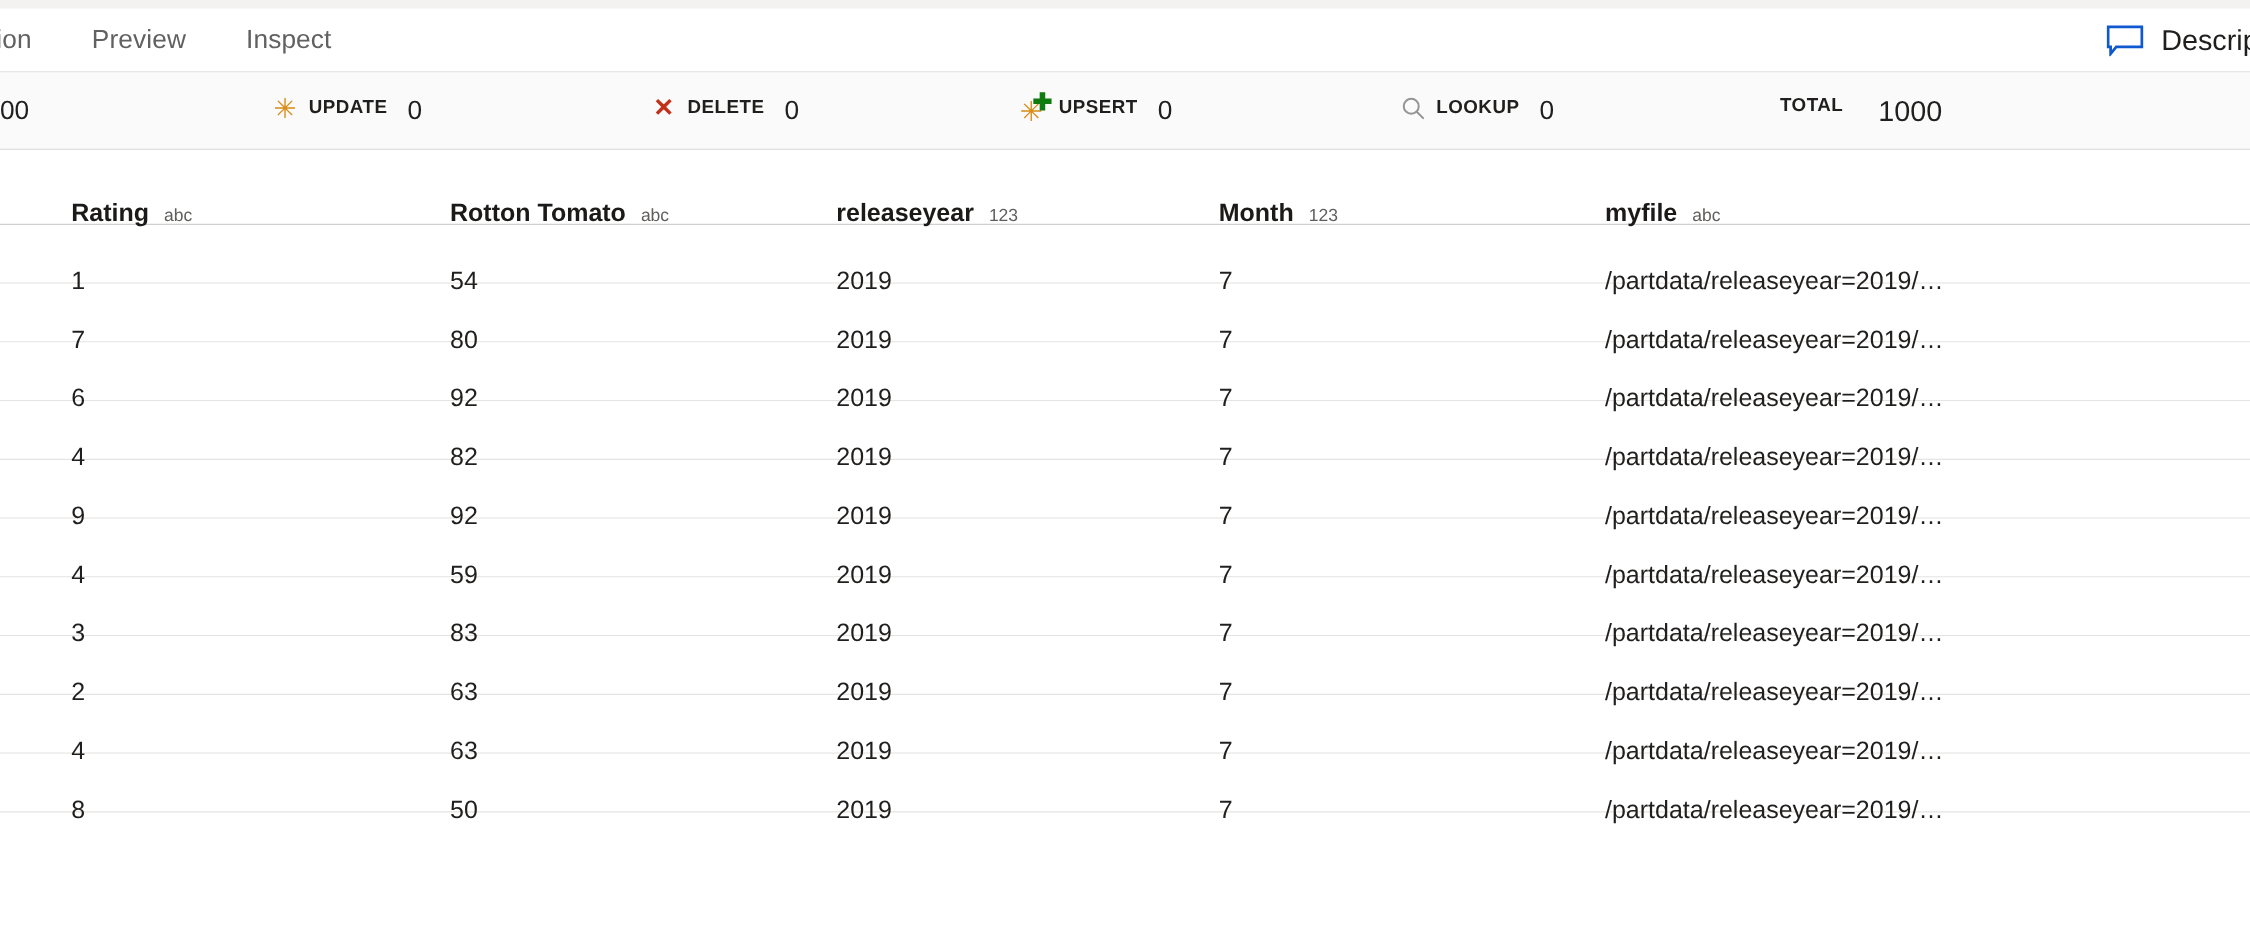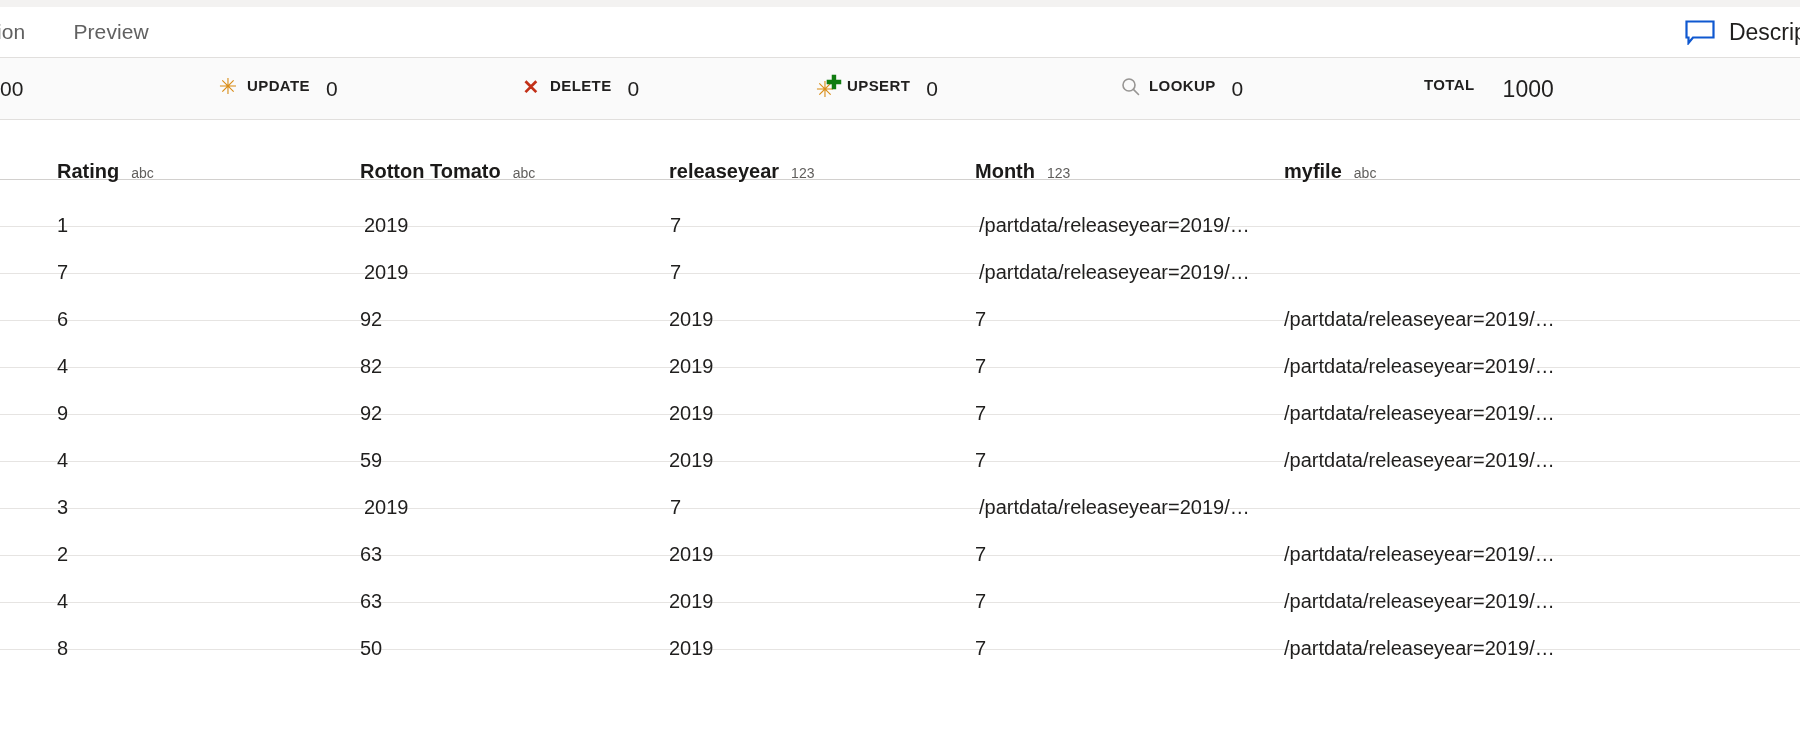--- a/index.html
+++ b/index.html
@@ -203,20 +203,23 @@
 <div class="top-strip"></div>
 
 <div class="tabbar">
   <div class="tabs" id="tab-list">
       <div class="tab clipped">
         <span>jection</span>
       </div>
       <div class="tab">
         <span>Preview</span>
       </div>
+      <div class="tab">
+        <span>Inspect</span>
+      </div>
     </div>
   <div class="header-right">
     <div class="desc-btn">
       <span>
         <svg class="callout-icon" viewBox="0 0 30 25">
           <path d="M1.5 1.5 H28.5 V17.5 H8 L3.5 23 V17.5 H1.5 Z" fill="none" stroke="#0f58d0" stroke-width="2.2"></path>
         </svg>
       </span>
       <span>Description</span>
     </div>
@@ -284,26 +287,28 @@
         <span class="type-tag">123</span>
       </div>
       <div class="cell hcell col-4">
         <span class="hcell-name">myfile</span>
         <span class="type-tag">abc</span>
       </div>
     </div>
   <div id="grid-body">
       <div class="grid-row">
         <div class="cell col-0">1</div>
+        <div class="cell col-1">54</div>
         <div class="cell col-2">2019</div>
         <div class="cell col-3">7</div>
         <div class="cell col-4">/partdata/releaseyear=2019/…</div>
       </div>
       <div class="grid-row">
         <div class="cell col-0">7</div>
+        <div class="cell col-1">80</div>
         <div class="cell col-2">2019</div>
         <div class="cell col-3">7</div>
         <div class="cell col-4">/partdata/releaseyear=2019/…</div>
       </div>
       <div class="grid-row">
         <div class="cell col-0">6</div>
         <div class="cell col-1">92</div>
         <div class="cell col-2">2019</div>
         <div class="cell col-3">7</div>
         <div class="cell col-4">/partdata/releaseyear=2019/…</div>
@@ -324,20 +329,21 @@
       </div>
       <div class="grid-row">
         <div class="cell col-0">4</div>
         <div class="cell col-1">59</div>
         <div class="cell col-2">2019</div>
         <div class="cell col-3">7</div>
         <div class="cell col-4">/partdata/releaseyear=2019/…</div>
       </div>
       <div class="grid-row">
         <div class="cell col-0">3</div>
+        <div class="cell col-1">83</div>
         <div class="cell col-2">2019</div>
         <div class="cell col-3">7</div>
         <div class="cell col-4">/partdata/releaseyear=2019/…</div>
       </div>
       <div class="grid-row">
         <div class="cell col-0">2</div>
         <div class="cell col-1">63</div>
         <div class="cell col-2">2019</div>
         <div class="cell col-3">7</div>
         <div class="cell col-4">/partdata/releaseyear=2019/…</div>

